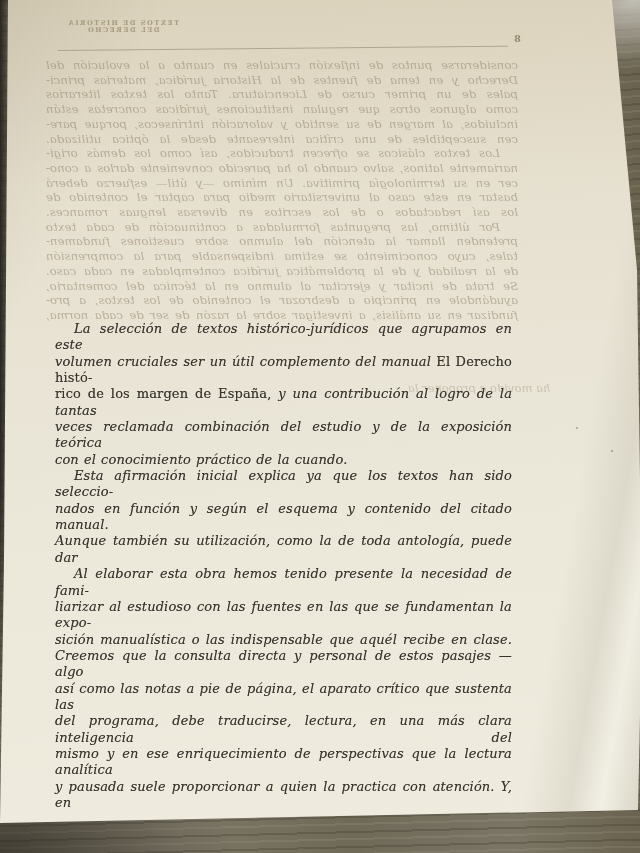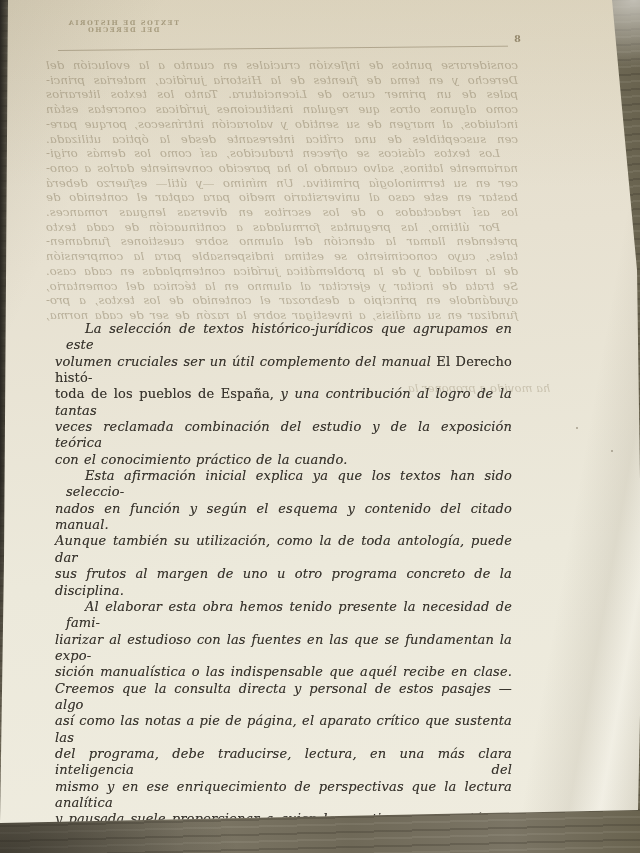--- a/index.html
+++ b/index.html
@@ -36,21 +36,21 @@
   .st-line{text-align-last:justify;}
   .st-line.ind{text-indent:18px;}
   .st-frag{position:absolute;left:408px;top:381px;transform:scaleX(-1);
     font-style:italic;font-size:11.5px;line-height:14px;color:#8d8166;opacity:.35;
     filter:blur(.5px);white-space:nowrap;}
   .main-block{position:absolute;left:55px;top:321px;width:457px;
     font-style:italic;font-size:13px;line-height:16.35px;color:#38342d;
     text-align:justify;word-spacing:.06em;letter-spacing:.01em;
     text-shadow:0 0 .4px rgba(56,52,45,.5);}
   .m-line{text-align-last:justify;}
-  .m-line.ind{text-indent:19px;margin-left:11px;}
+  .m-line.ind{text-indent:19px;}
   .m-line.end{text-align-last:left;}
   .roman{font-style:normal;}
   .speck{position:absolute;width:2px;height:2px;border-radius:50%;background:rgba(110,100,80,.55);}
 </style>
 </head>
 <body>
 
 <div class="photo">
   <div class="left-dark"></div>
 
@@ -81,27 +81,26 @@
         <div class="st-line">Se trata de incitar y ejercitar al alumno en la técnica del comentario,</div>
         <div class="st-line">ayudándole en principio a desbrozar el contenido de los textos, a pro-</div>
         <div class="st-line">fundizar en su análisis, a investigar sobre la razón de ser de cada norma,</div>
       </div>
 
     <div class="st-frag">ha movido a proponer la</div>
 
     <div class="main-block">
         <div class="m-line ind"><span>La selección de textos histórico-jurídicos que agrupamos en este</span></div>
         <div class="m-line"><span>volumen cruciales ser un útil complemento del manual </span><span class="roman">El Derecho histó-</span></div>
-        <div class="m-line"><span class="roman">toda de los pueblos de España,</span><span> y una contribución al logro de la tantas</span></div>
+        <div class="m-line"><span class="roman">rico de los margen de España,</span><span> y una contribución al logro de la tantas</span></div>
         <div class="m-line"><span>veces reclamada combinación del estudio y de la exposición teórica</span></div>
         <div class="m-line end"><span>con el conocimiento práctico de la cuando.</span></div>
         <div class="m-line ind"><span>Esta afirmación inicial explica ya que los textos han sido seleccio-</span></div>
         <div class="m-line"><span>nados en función y según el esquema y contenido del citado manual.</span></div>
         <div class="m-line"><span>Aunque también su utilización, como la de toda antología, puede dar</span></div>
-        <div class="m-line"><span>sus frutos al margen de uno u otro programa concreto de la disciplina.</span></div>
         <div class="m-line ind"><span>Al elaborar esta obra hemos tenido presente la necesidad de fami-</span></div>
         <div class="m-line"><span>liarizar al estudioso con las fuentes en las que se fundamentan la expo-</span></div>
         <div class="m-line"><span>sición manualística o las indispensable que aquél recibe en clase.</span></div>
         <div class="m-line"><span>Creemos que la consulta directa y personal de estos pasajes —algo</span></div>
         <div class="m-line"><span>así como las notas a pie de página, el aparato crítico que sustenta las</span></div>
         <div class="m-line"><span>del programa, debe traducirse, lectura, en una más clara inteligencia del</span></div>
         <div class="m-line"><span>mismo y en ese enriquecimiento de perspectivas que la lectura analítica</span></div>
         <div class="m-line"><span>y pausada suele proporcionar a quien la practica con atención. Y, en</span></div>
       </div>
 

